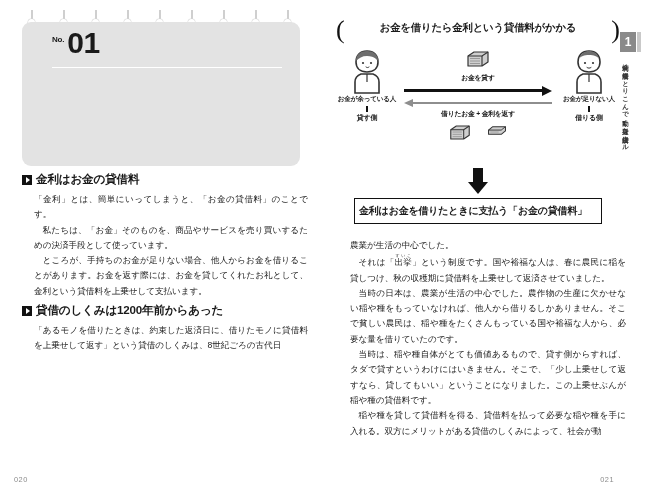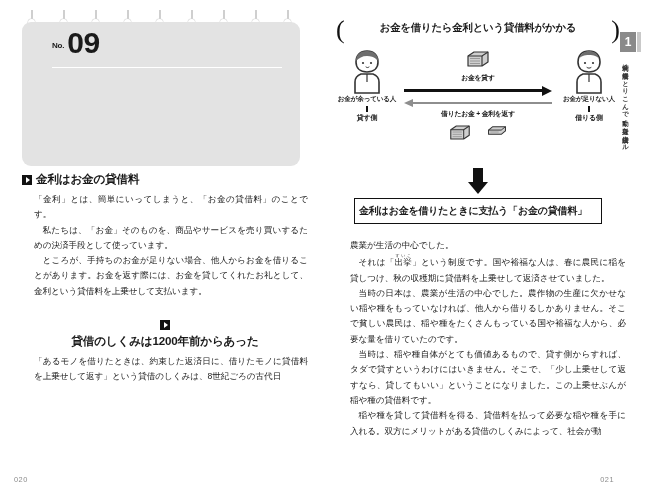--- a/index.html
+++ b/index.html
@@ -23,21 +23,21 @@
   }
   .rings{position:absolute;left:22px;top:10px;width:278px;height:20px;}
   .ring{position:absolute;top:0;width:7px;height:18px;}
   .ring i{
     position:absolute;left:3px;top:0;width:1.5px;height:11px;background:#cfcfcf;display:block;
   }
   .ring b{
     position:absolute;left:0;top:9px;width:7px;height:7px;border-radius:50%;
     background:#ffffff;display:block;box-shadow:0 0 0 .5px #d6d6d6;
   }
-  .no-row{position:absolute;left:30px;top:8px;display:flex;align-items:flex-end;}
+  .no-row{position:absolute;left:30px;top:8px;display:flex;align-items:center;}
   .no-label{font-size:8px;font-weight:bold;letter-spacing:-0.2px;margin-bottom:6px;margin-right:3px;}
   .no-num{font-size:30px;font-weight:bold;line-height:.86;letter-spacing:-0.5px;}
   .rule-top{position:absolute;left:30px;right:18px;top:45px;border-top:1.6px solid #ffffff;}
   .card-title{
     position:absolute;left:30px;right:16px;top:52px;
     font-size:22px;font-weight:bold;line-height:1.27;letter-spacing:-0.3px;
   }
   .card-sub{
     position:absolute;left:30px;right:20px;top:112px;
     font-size:8.4px;font-weight:bold;line-height:1.5;letter-spacing:-0.2px;
@@ -60,21 +60,21 @@
     border-left:4px solid #fff;border-top:3px solid transparent;border-bottom:3px solid transparent;
     margin-left:1px;
   }
   .para{
     font-size:8.6px;line-height:1.78;letter-spacing:-0.05px;
     text-indent:1em;margin:0 0 0 12px;text-align:justify;
   }
   .para.noind{text-indent:0;}
 
   .left-body{position:absolute;left:22px;top:172px;width:286px;}
-  .left-body .blk2{margin-top:21px;flex-direction:column;}
+  .left-body .blk2{margin-top:4px;}
 
   .right-body{position:absolute;left:8px;top:238px;width:288px;}
 
   
   .fig{position:absolute;left:0px;top:18px;width:296px;height:205px;}
   .fig-title-row{position:relative;height:26px;}
   .fig-title{
     position:absolute;left:0;right:0;top:3px;text-align:center;
     font-size:10.4px;font-weight:bold;letter-spacing:-0.2px;
   }
@@ -180,21 +180,21 @@
         </span>
       <span class="ring" style="left:262px">
           <i></i>
           <b></b>
         </span>
     </div>
 
     <div class="headcard">
       <div class="no-row">
         <span class="no-label">No.</span>
-        <span class="no-num">09</span>
+        <span class="no-num">01</span>
       </div>
       <div class="rule-top"></div>
       <div class="rule-bot"></div>
     </div>
 
     <div class="left-body">
       <div class="sec-head">
         <span class="tri-box">
             <s></s>
           </span>

